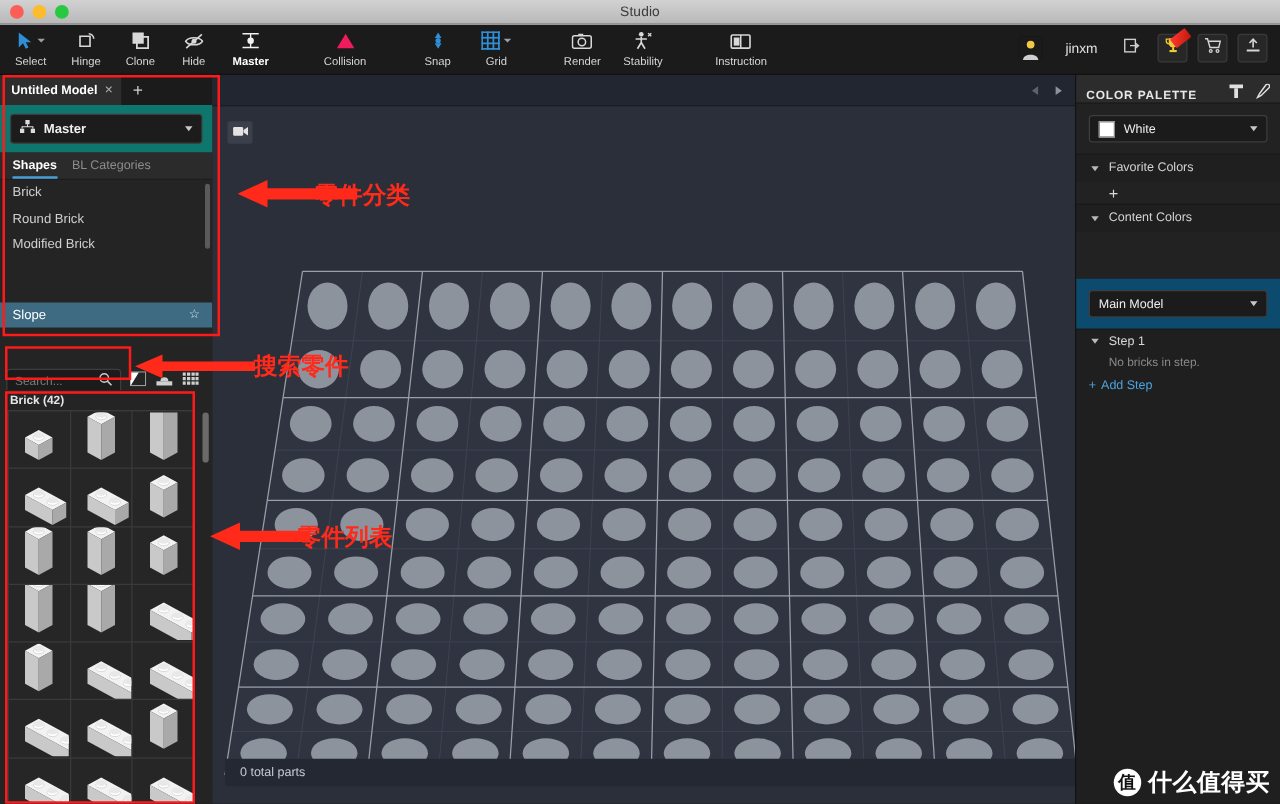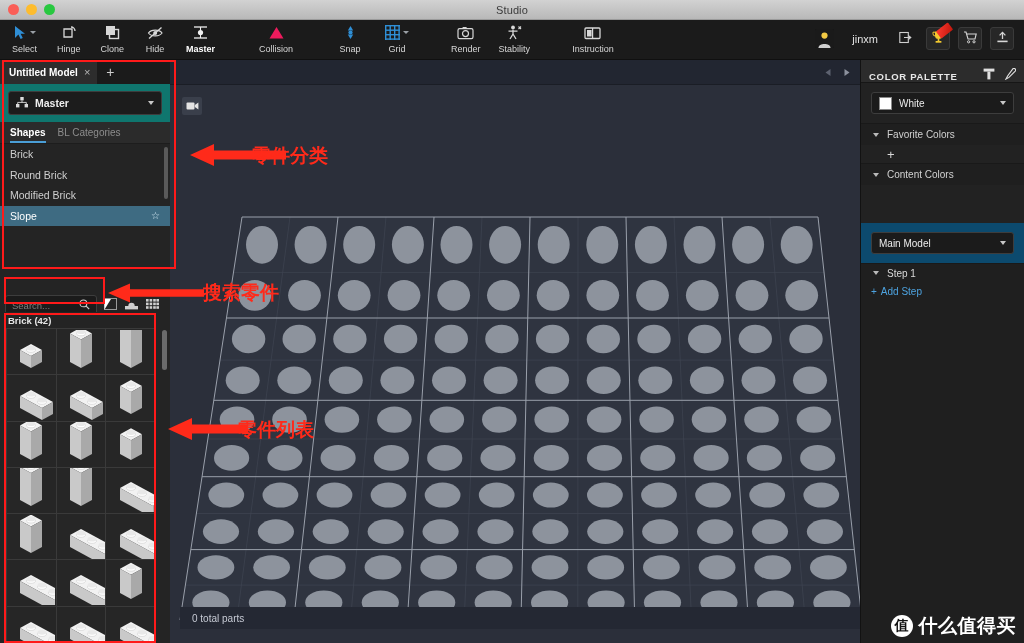--- a/index.html
+++ b/index.html
@@ -89,21 +89,21 @@
     border-bottom: 1px solid #1d1d1d;
   }
   .sh-tab { font-size: 10px; color: #8d8d8d; padding-bottom: 3px; border-bottom: 2px solid transparent; }
   .sh-tab.active { color: #ffffff; font-weight: bold; border-bottom-color: #4a9ed6; }
 
   .cat-list { background: #242424; height: 146px; overflow: hidden; position: relative; }
   .cat {
     height: 20.5px; display: flex; align-items: center; justify-content: space-between;
     padding: 0 10px 0 10px; font-size: 10.5px; color: #cfcfcf;
   }
-  .cat.sel { background: #3e6b82; color: #ffffff; }
+  .cat.sel { background: #3e6b82; color: #ffffff; margin-top: 36px; }
   .cat .star { font-size: 10px; color: #cfe4ef; }
   .cat-scroll { position: absolute; right: 2px; top: 3px; width: 4px; height: 52px; border-radius: 2px; background: #5a5a5a; }
 
   
   .searchrow { height: 30px; background: #242424; display: flex; align-items: center; padding: 0 5px; gap: 7px; }
   .searchbox {
     width: 92px; height: 21px; background: #1b1b1b; border: 1px solid #3d3d3d; border-radius: 3px;
     display: flex; align-items: center; padding: 0 6px; gap: 4px;
   }
   .searchbox input {
@@ -966,20 +966,21 @@
       <div class="step-sel">
         <span>Main Model</span>
         <span class="cc"></span>
       </div>
     </div>
 
     <div class="step-row">
       <span class="chev"></span>
       <span>Step 1</span>
     </div>
+    <div class="nobricks">No bricks in step.</div>
     <div class="addstep">
       <span>+</span>
       <span>Add Step</span>
     </div>
   </div>
 
   <div class="anno-box" style="left:2px; top:60px; width:174px; height:209px;"></div>
   <div class="anno-box" style="left:4px; top:277px; width:101px; height:27px;"></div>
   <div class="anno-box" style="left:4px; top:313px; width:152px; height:330px;"></div>
 

